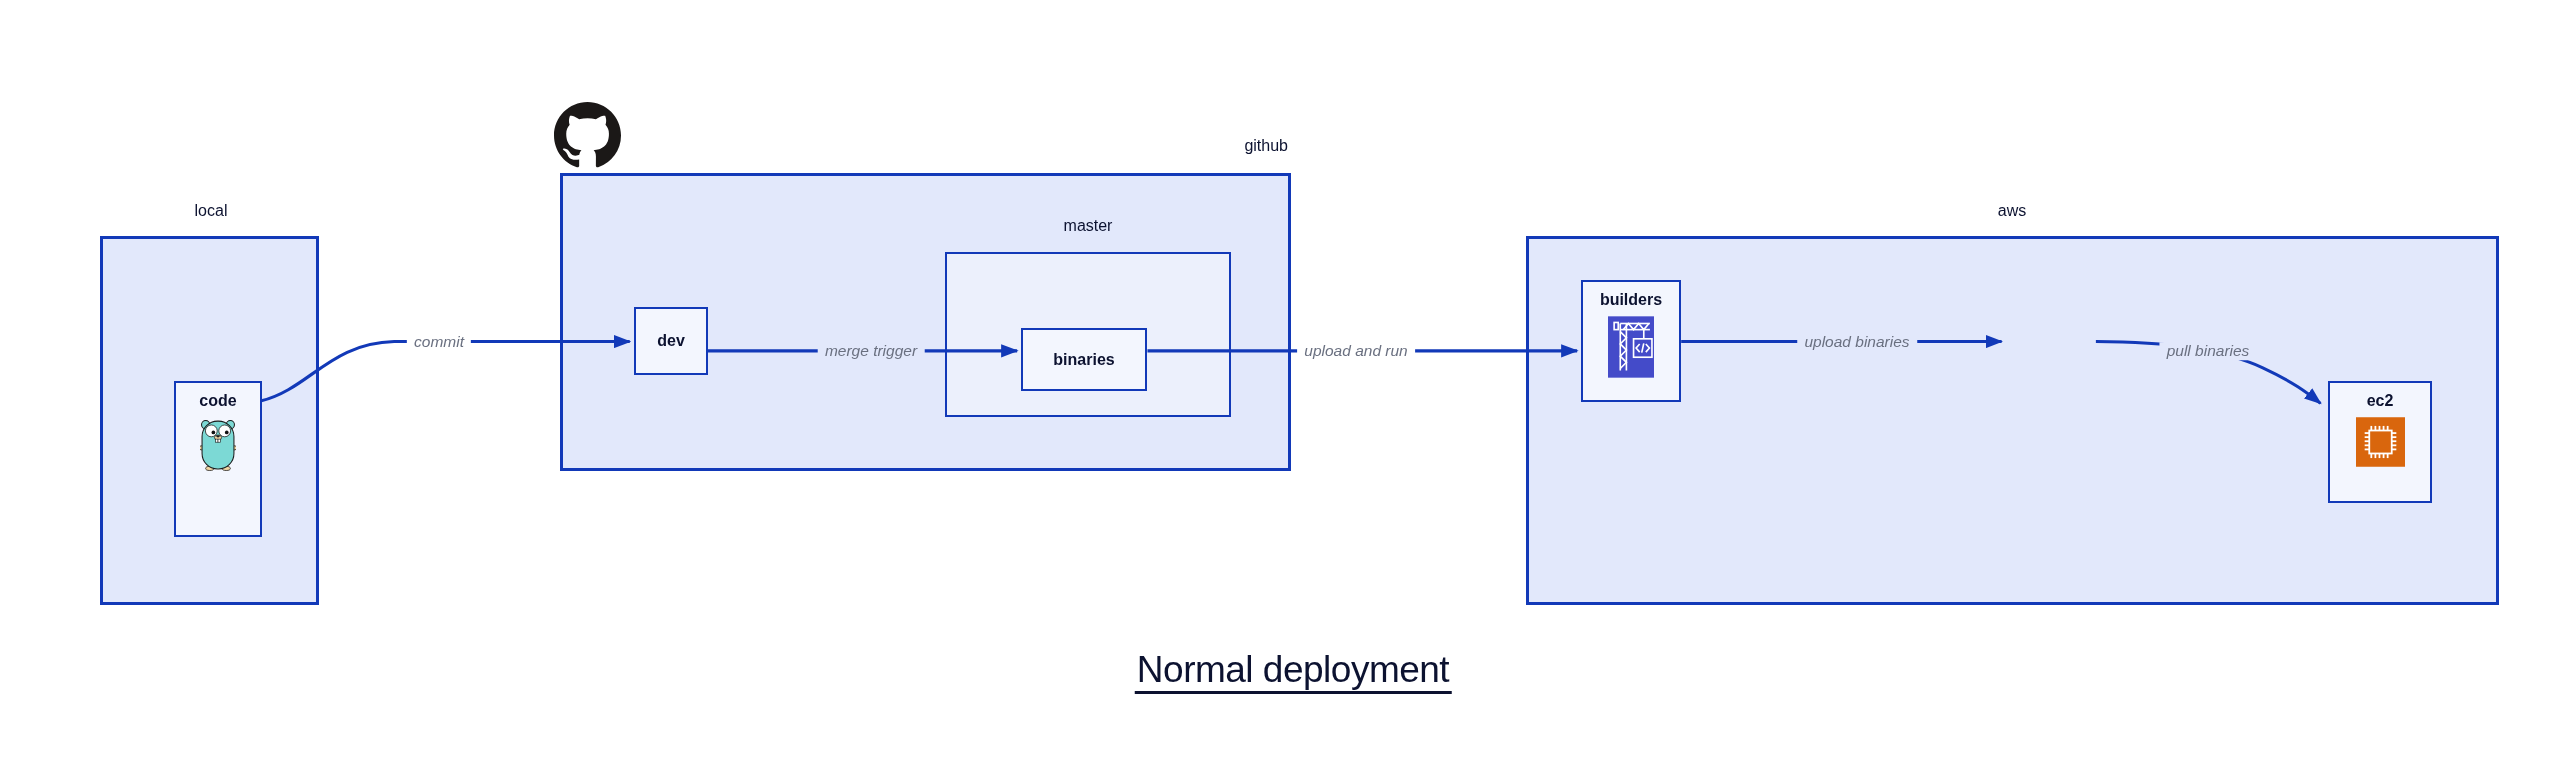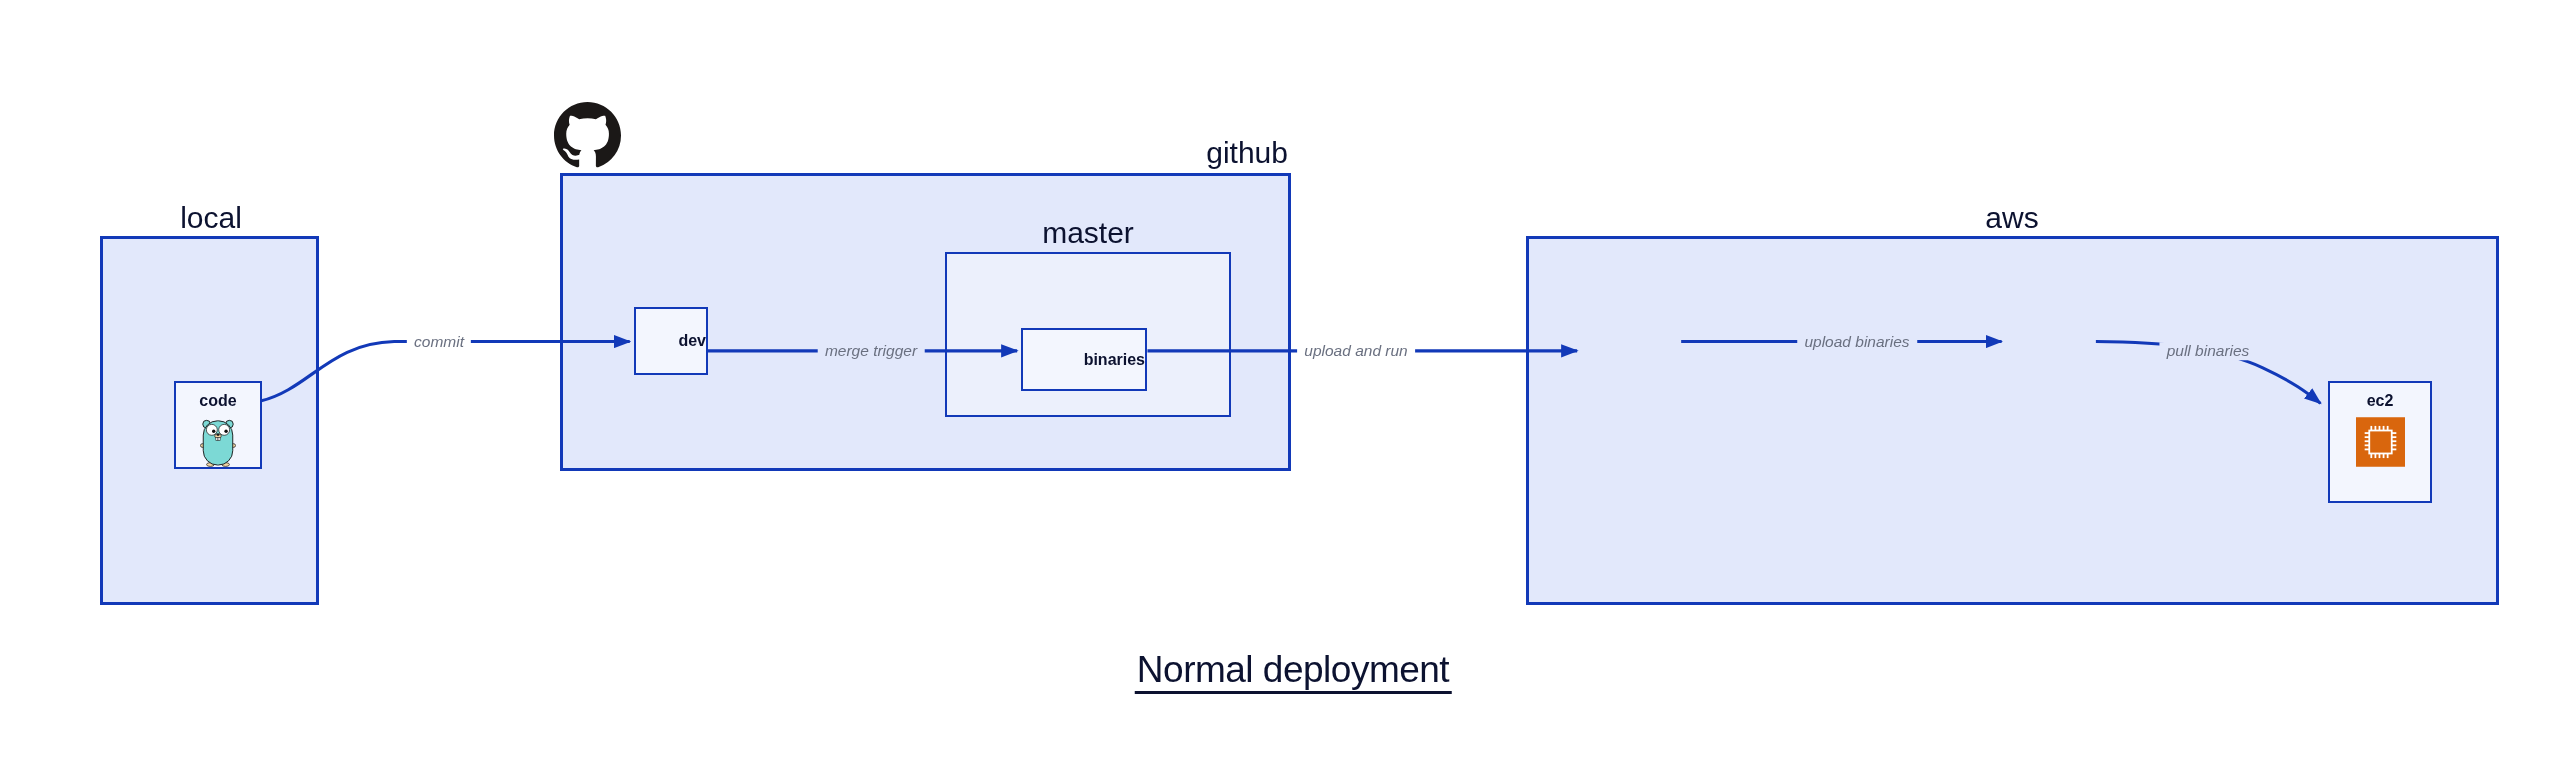--- a/index.html
+++ b/index.html
@@ -10,35 +10,35 @@
   
   .container-box{
     position:absolute;box-sizing:border-box;
     background:#e2e8fb;border:3.1px solid #1239b8;
   }
   .nested-box{
     position:absolute;box-sizing:border-box;
     background:#ecf0fc;border:2.6px solid #1239b8;
   }
   .container-label{
-    position:absolute;font-size:30px;line-height:1;color:#0c1230;
+    position:absolute;font-size:16px;line-height:1;color:#0c1230;
     white-space:nowrap;
   }
   .center-x{transform:translateX(-50%);}
   
   .node{
     position:absolute;box-sizing:border-box;
     background:#f3f6fe;border:2.6px solid #1239b8;
     display:flex;flex-direction:column;align-items:center;
   }
   .node-label{
     font-weight:bold;font-size:16px;line-height:1.1;color:#0c1230;white-space:nowrap;
   }
   .node-pad{padding-top:9.3px;}
-  .node-center{justify-content:center;align-items:flex-end;}
+  .node-center{justify-content:center;}
   .node-icon{margin-top:7.2px;}
   
   #edge-layer{position:absolute;left:0;top:0;pointer-events:none;}
   .edge-label{
     position:absolute;transform:translate(-50%,-50%);
     font-size:15.5px;font-style:italic;color:#6a7080;
     padding:1px 7.2px;white-space:nowrap;line-height:1;
   }
   .bg-white{background:#ffffff;}
   .bg-container{background:#e2e8fb;}
@@ -64,21 +64,21 @@
   <div class="nested-box" style="left:945px;top:252px;width:286px;height:165px;"></div>
   <div class="container-label center-x" style="left:1088px;top:218px;">master</div>
 
   <div class="container-box" style="left:1526px;top:236px;width:973px;height:369px;"></div>
   <div class="container-label center-x" style="left:2012px;top:203px;">aws</div>
 
   <svg class="abs" style="left:554px;top:102px;" width="67" height="67" viewBox="0 0 16 16">
     <path fill="#1b1817" d="M8 0C3.58 0 0 3.58 0 8c0 3.54 2.29 6.53 5.47 7.59.4.07.55-.17.55-.38 0-.19-.01-.82-.01-1.49-2.01.37-2.53-.49-2.69-.94-.09-.23-.48-.94-.82-1.13-.28-.15-.68-.52-.01-.53.63-.01 1.08.58 1.23.82.72 1.21 1.87.87 2.33.66.07-.52.28-.87.51-1.07-1.78-.2-3.64-.89-3.64-3.95 0-.87.31-1.59.82-2.15-.08-.2-.36-1.02.08-2.12 0 0 .67-.21 2.2.82.64-.18 1.32-.27 2-.27.68 0 1.36.09 2 .27 1.53-1.04 2.2-.82 2.2-.82.44 1.1.16 1.92.08 2.12.51.56.82 1.27.82 2.15 0 3.07-1.87 3.75-3.65 3.95.29.25.54.73.54 1.48 0 1.07-.01 1.93-.01 2.2 0 .21.15.46.55.38A8.01 8.01 0 0 0 16 8c0-4.42-3.58-8-8-8z"></path>
   </svg>
 
-  <div class="node node-pad" style="left:174px;top:381px;width:88px;height:88px;">
+  <div class="node node-pad" style="left:174px;top:381px;width:88px;height:156px;">
     <div class="node-label">code</div>
     <svg class="node-icon" width="36" height="54" viewBox="0 0 70 105">
       <circle cx="11" cy="15" r="8" fill="#7cd9d5" stroke="#1b1b1b" stroke-width="2"></circle>
       <circle cx="59" cy="15" r="8" fill="#7cd9d5" stroke="#1b1b1b" stroke-width="2"></circle>
       <ellipse cx="3" cy="60" rx="5" ry="4" fill="#f2d6a4" stroke="#1b1b1b" stroke-width="1.5"></ellipse>
       <ellipse cx="67" cy="60" rx="5" ry="4" fill="#f2d6a4" stroke="#1b1b1b" stroke-width="1.5"></ellipse>
       <ellipse cx="19" cy="100" rx="8" ry="4" fill="#f2d6a4" stroke="#1b1b1b" stroke-width="1.5"></ellipse>
       <ellipse cx="51" cy="100" rx="8" ry="4" fill="#f2d6a4" stroke="#1b1b1b" stroke-width="1.5"></ellipse>
       <rect x="4" y="8" width="62" height="93" rx="30" fill="#7cd9d5" stroke="#1b1b1b" stroke-width="2"></rect>
       <circle cx="22" cy="27" r="11.5" fill="#ffffff" stroke="#1b1b1b" stroke-width="1.5"></circle>
@@ -93,20 +93,40 @@
   </div>
 
   <div class="node node-center" style="left:634px;top:307px;width:74px;height:68px;">
     <div class="node-label">dev</div>
   </div>
 
   <div class="node node-center" style="left:1021px;top:328px;width:126px;height:63px;">
     <div class="node-label">binaries</div>
   </div>
 
+  <div class="node node-pad" style="left:1581px;top:280px;width:100px;height:122px;">
+    <div class="node-label">builders</div>
+    <svg class="node-icon" width="46" height="62" viewBox="0 0 90 120">
+      <rect x="0" y="0" width="90" height="120" fill="#444bc9"></rect>
+      <g stroke="#ffffff" stroke-width="3.2" fill="none">
+        <rect x="12" y="12" width="8" height="14"></rect>
+        <line x1="24" y1="14" x2="82" y2="14"></line>
+        <line x1="24" y1="26" x2="82" y2="26"></line>
+        <path d="M30,26 L40,14 L50,26 L60,14 L70,26 L80,14"></path>
+        <line x1="24" y1="14" x2="24" y2="106"></line>
+        <line x1="36" y1="14" x2="36" y2="106"></line>
+        <path d="M24,30 L36,42 L24,54 L36,66 L24,78 L36,90 L24,102"></path>
+        <line x1="70" y1="26" x2="70" y2="44"></line>
+        <rect x="50" y="44" width="36" height="36"></rect>
+        <polyline points="62,54 55,62 62,70"></polyline>
+        <polyline points="74,54 81,62 74,70"></polyline>
+        <line x1="66" y1="71" x2="70" y2="53"></line>
+      </g>
+    </svg>
+  </div>
 
 
   <div class="node node-pad" style="left:2328px;top:381px;width:104px;height:122px;">
     <div class="node-label">ec2</div>
     <svg class="node-icon" width="49" height="50" viewBox="0 0 96 97">
       <rect x="0" y="0" width="96" height="97" fill="#d9660d"></rect>
       <g stroke="#ffffff" stroke-width="3.5" fill="none">
         <rect x="26" y="26" width="44" height="45"></rect>
         <line x1="30" y1="17" x2="30" y2="26"></line>
           <line x1="38" y1="17" x2="38" y2="26"></line>

